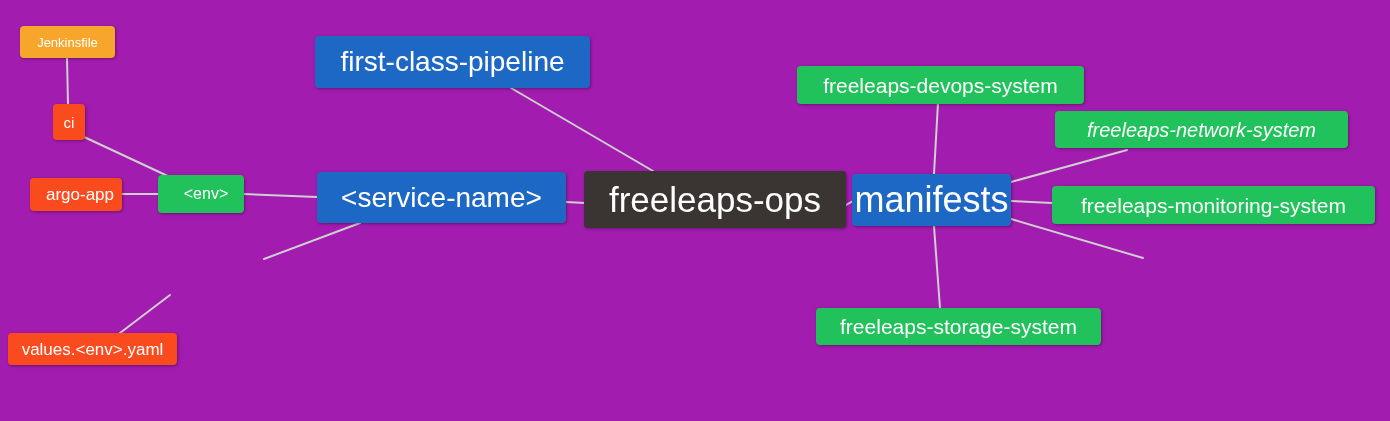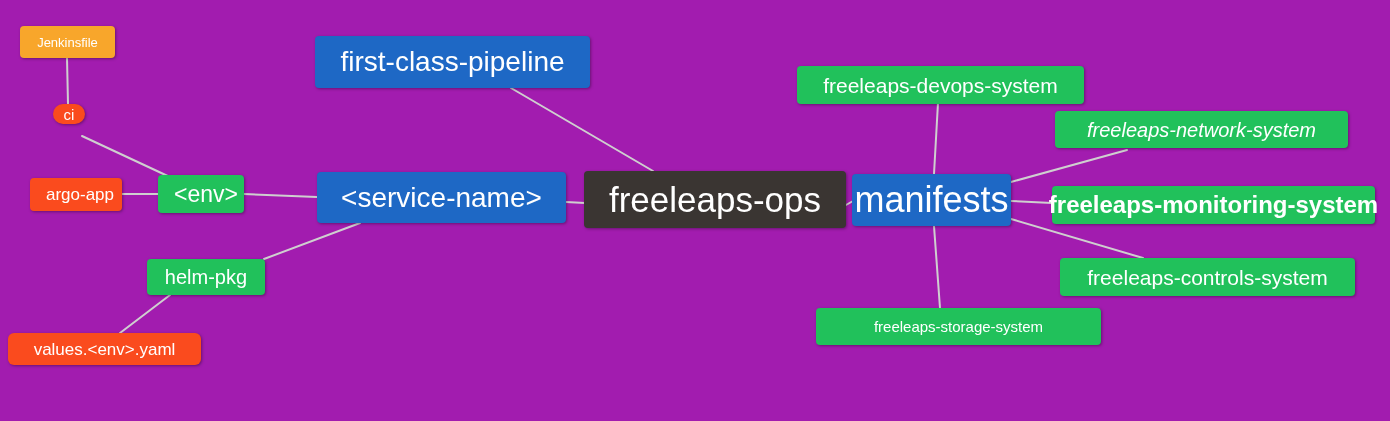--- a/index.html
+++ b/index.html
@@ -26,34 +26,34 @@
     box-sizing:border-box;
   }
   .c-orange{background:#F8A62B;}
   .c-red{background:#FA4B1E;}
   .c-green{background:#21C15B;}
   .c-blue{background:#1E68C5;}
   .c-dark{background:#3A3532;}
 
   
   .n-jenkinsfile{left:20px;top:26px;width:95px;height:32px;font-size:13px;}
-  .n-ci{left:53px;top:104px;width:32px;height:20px;font-size:15px;border-radius:16px;}
+  .n-ci{left:53px;top:104px;width:32px;height:36px;font-size:15px;}
   .n-argo-app{left:30px;top:178px;width:92px;height:33px;font-size:17px;padding-left:8px;}
-  .n-env{left:158px;top:175px;width:86px;height:38px;font-size:23px;padding-left:10px;}
+  .n-env{left:158px;top:175px;width:86px;height:38px;font-size:16px;padding-left:10px;}
   .n-helm-pkg{left:147px;top:259px;width:118px;height:36px;font-size:20px;}
-  .n-values{left:8px;top:333px;width:193px;height:32px;font-size:17px;border-radius:6px;}
+  .n-values{left:8px;top:333px;width:169px;height:32px;font-size:17px;}
   .n-pipeline{left:315px;top:36px;width:275px;height:52px;font-size:28px;}
   .n-service{left:317px;top:172px;width:249px;height:51px;font-size:28px;}
   .n-root{left:584px;top:171px;width:262px;height:57px;font-size:35px;}
   .n-manifests{left:852px;top:174px;width:159px;height:52px;font-size:36px;}
   .n-devops{left:797px;top:29px;width:287px;height:38px;font-size:21px;margin-top:37px;}
   .n-network{left:1055px;top:111px;width:293px;height:37px;font-size:20px;font-style:italic;}
-  .n-monitoring{left:1052px;top:186px;width:323px;height:38px;font-size:24px;font-weight:bold;}
+  .n-monitoring{left:1052px;top:186px;width:323px;height:38px;font-size:21px;}
   .n-controls{left:1060px;top:258px;width:295px;height:38px;font-size:21px;}
-  .n-storage{left:816px;top:308px;width:285px;height:37px;font-size:15px;}
+  .n-storage{left:816px;top:308px;width:285px;height:37px;font-size:21px;}
 </style>
 </head>
 <body>
 
 <div id="canvas">
 
   <svg id="edges" width="1390" height="421" viewBox="0 0 1390 421">
     <g stroke="#CFCFCF" stroke-width="2" fill="none" stroke-linecap="round">
       <line x1="67" y1="58" x2="68" y2="104"></line>
       <line x1="82" y1="136" x2="172" y2="178"></line>
@@ -69,25 +69,23 @@
       <line x1="1011" y1="201" x2="1052" y2="203"></line>
       <line x1="1011" y1="219" x2="1143" y2="258"></line>
       <line x1="934" y1="226" x2="940" y2="308"></line>
     </g>
   </svg>
 
   <div class="node c-orange n-jenkinsfile">Jenkinsfile</div>
   <div class="node c-red    n-ci">ci</div>
   <div class="node c-red    n-argo-app">argo-app</div>
   <div class="node c-green  n-env">&lt;env&gt;</div>
-  <div class="node c-green  n-helm-pkg">helm-pkg</div>
   <div class="node c-red    n-values">values.&lt;env&gt;.yaml</div>
   <div class="node c-blue   n-pipeline">first-class-pipeline</div>
   <div class="node c-blue   n-service">&lt;service-name&gt;</div>
   <div class="node c-dark   n-root">freeleaps-ops</div>
   <div class="node c-blue   n-manifests">manifests</div>
   <div class="node c-green  n-devops">freeleaps-devops-system</div>
   <div class="node c-green  n-network">freeleaps-network-system</div>
   <div class="node c-green  n-monitoring">freeleaps-monitoring-system</div>
-  <div class="node c-green  n-controls">freeleaps-controls-system</div>
   <div class="node c-green  n-storage">freeleaps-storage-system</div>
 
 </div>
 
 </body></html>

